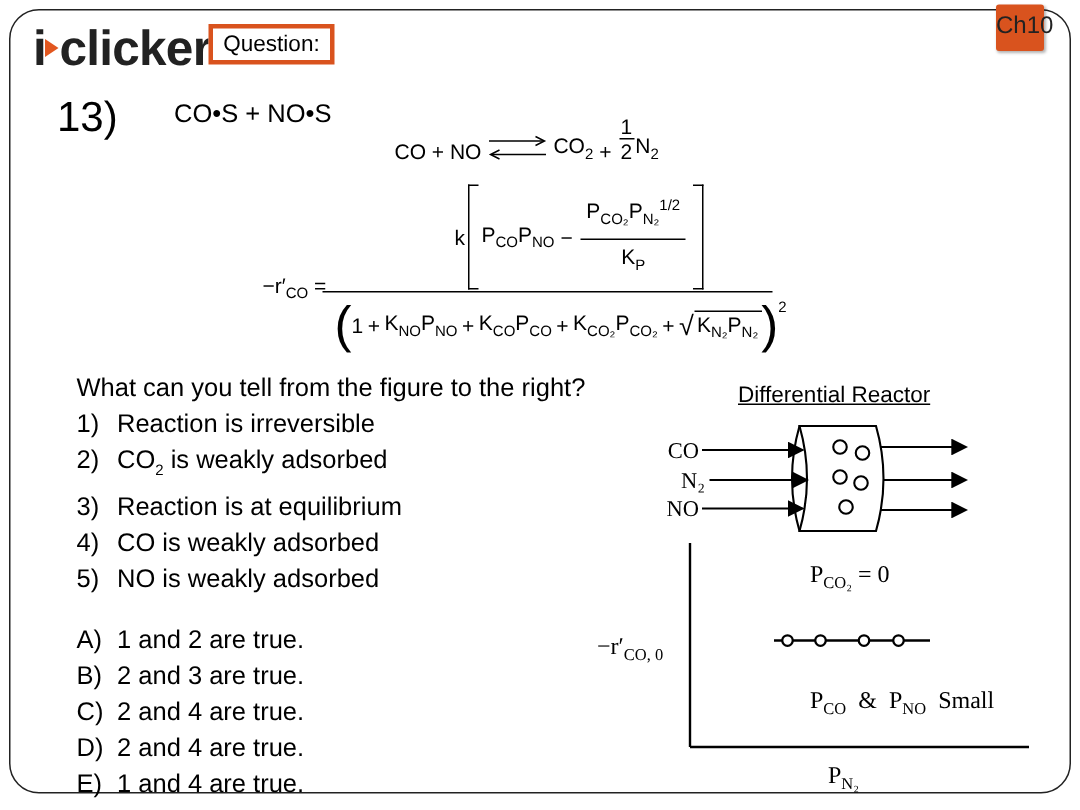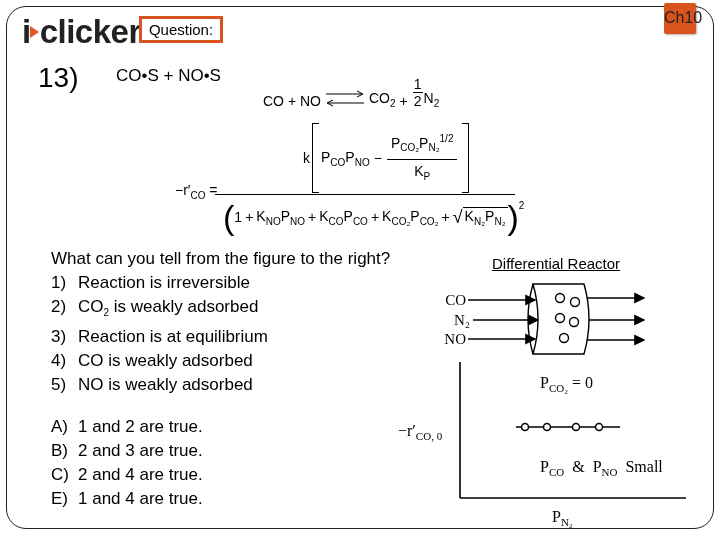--- a/index.html
+++ b/index.html
@@ -123,20 +123,21 @@
   <div class="row"><span class="lbl">2)</span><span>CO</span><sub>2</sub><span> is weakly adsorbed</span></div>
   <div class="row"><span class="lbl">3)</span><span>Reaction is at equilibrium</span></div>
   <div class="row"><span class="lbl">4)</span><span>CO is weakly adsorbed</span></div>
   <div class="row"><span class="lbl">5)</span><span>NO is weakly adsorbed</span></div>
 </div>
 
 <div class="answers">
   <div><span class="lbl">A)</span><span>1 and 2 are true.</span></div>
   <div><span class="lbl">B)</span><span>2 and 3 are true.</span></div>
   <div><span class="lbl">C)</span><span>2 and 4 are true.</span></div>
+  <div><span class="lbl">D)</span><span>2 and 4 are true.</span></div>
   <div><span class="lbl">E)</span><span>1 and 4 are true.</span></div>
 </div>
 
 <div class="fig-title">Differential Reactor</div>
 
 <svg class="fig" width="320" height="265">
   <defs>
     <marker id="ah" markerWidth="8" markerHeight="8" refX="7" refY="4" orient="auto">
       <path d="M0,0 L8,4 L0,8 z" fill="#000"></path>
     </marker>

